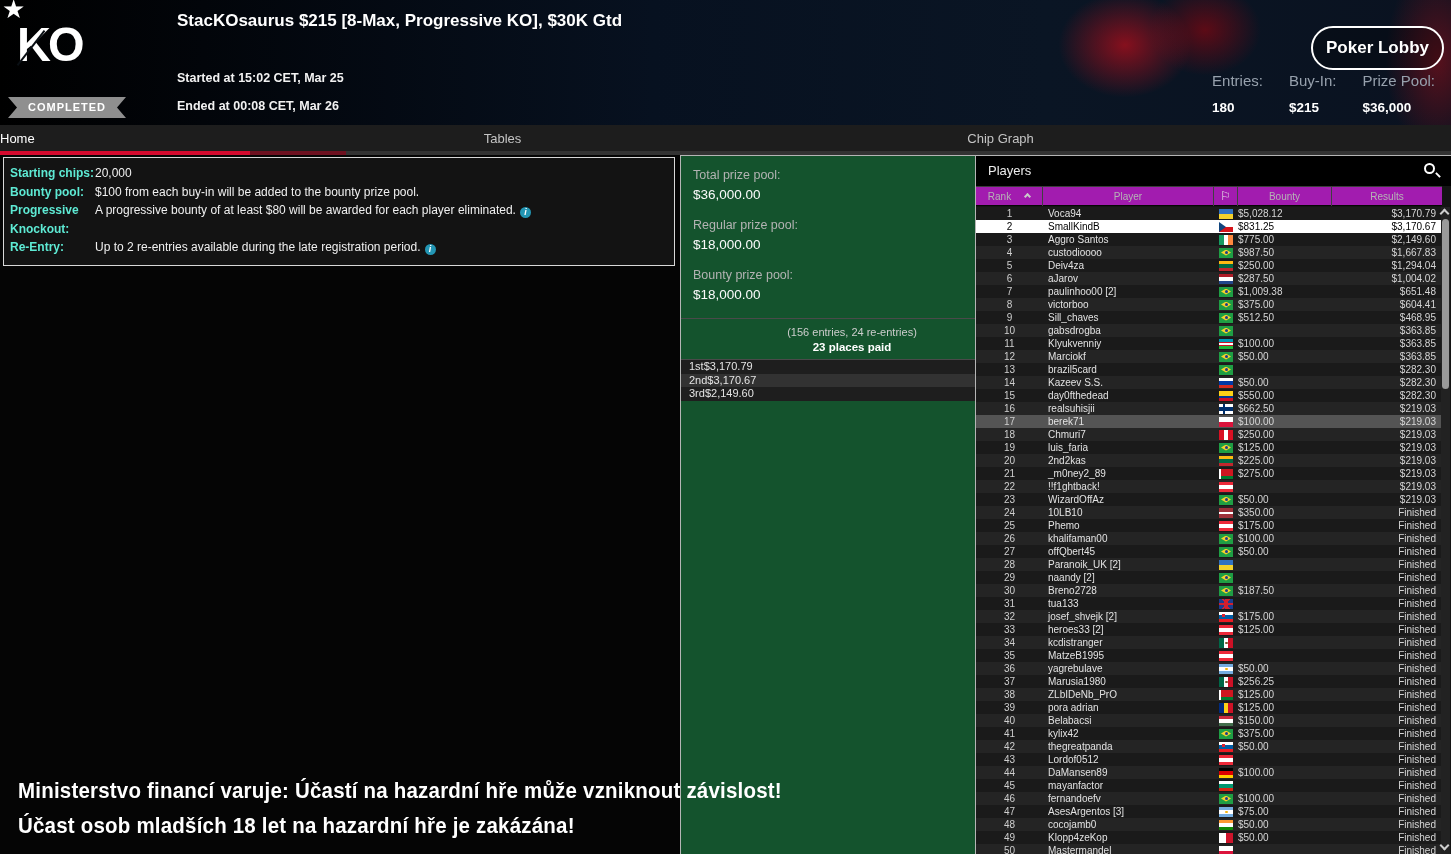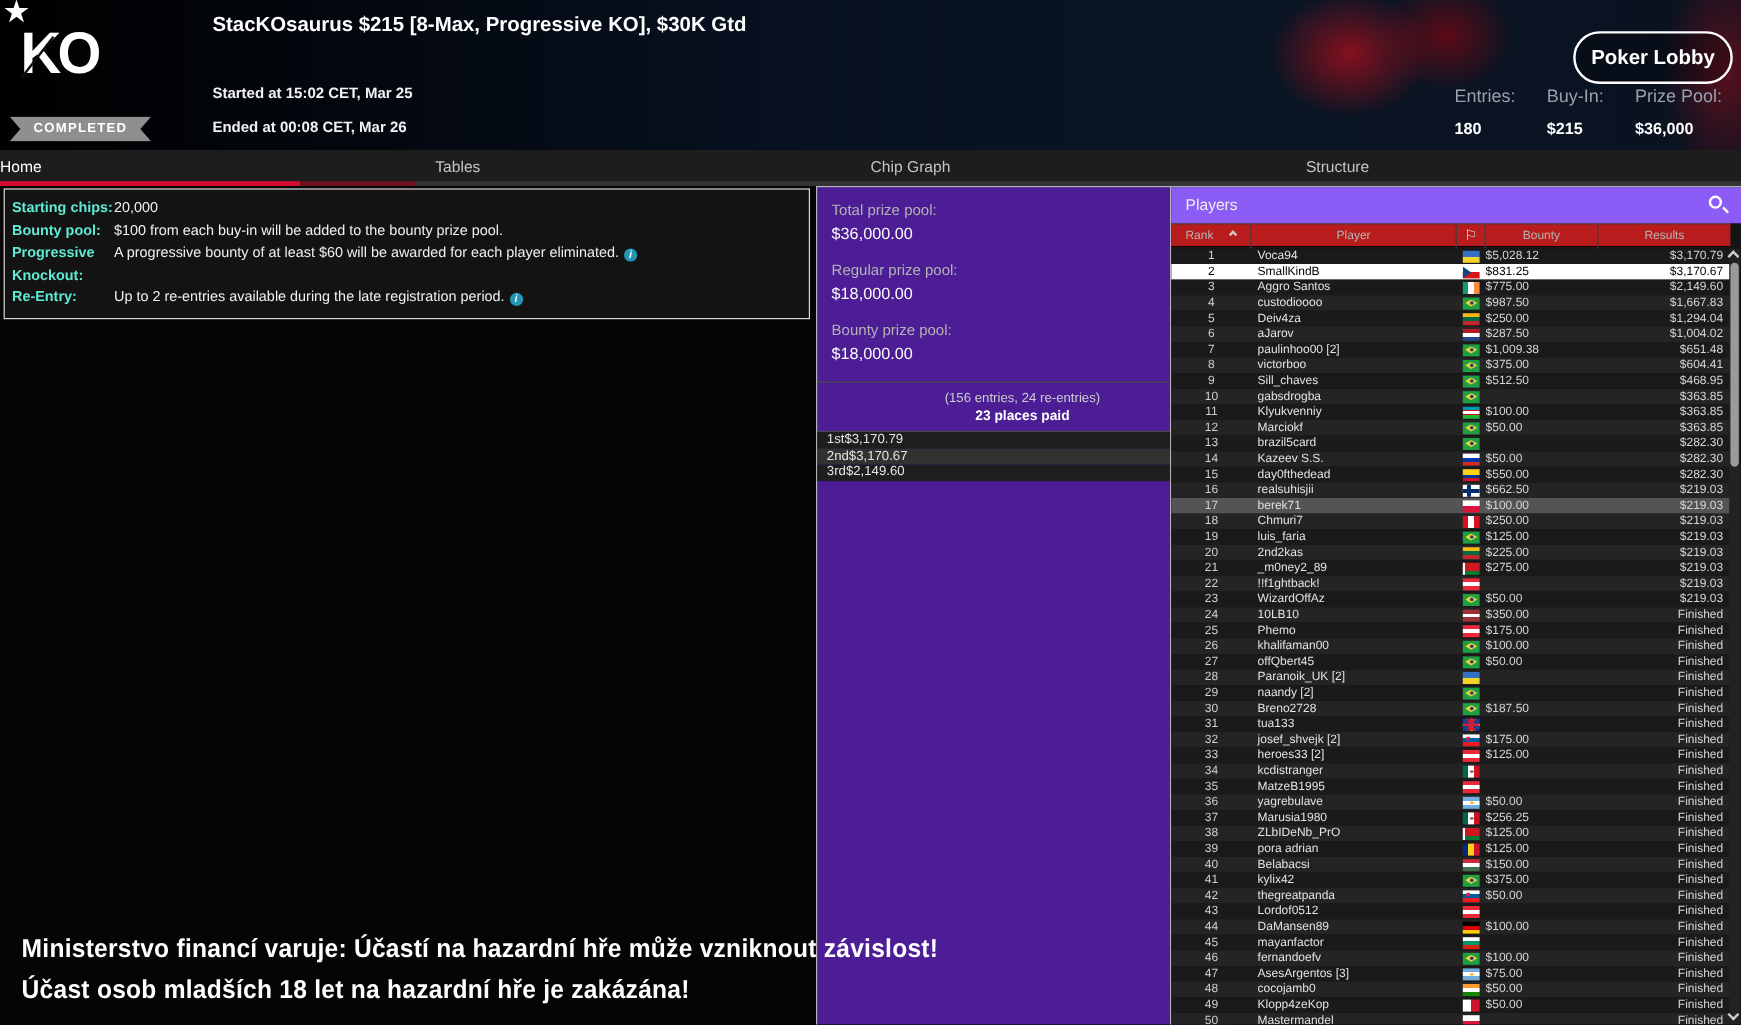--- a/index.html
+++ b/index.html
@@ -46,48 +46,48 @@
   .info-box { position:absolute; left:3px; top:2px; width:672px; min-height:100px; background:#131313;
     border:1px solid #d8d8d8; padding:6px 8px 8px 6px; display:grid; grid-template-columns:85px 1fr;
     font-size:12px; line-height:18.5px; align-content:start; }
   .info-box .lbl { color:#5eead4;font-weight:bold; }
   .info-box .val { color:#f0f0f0; }
   .info-dot { display:inline-block; width:11px; height:11px; border-radius:50%; background:#2396b4;
     color:#fff; font-size:9px; font-style:italic; font-weight:bold; text-align:center; line-height:11px;
     margin-left:4px; vertical-align:-1px; }
 
   
-  .prize-panel { position:absolute; left:680px; top:0; width:344px; height:699px; background:#4c1d95;
+  .prize-panel { position:absolute; left:680px; top:0; width:344px; height:699px; background:#14532d;
     border-left:1px solid #b5b5b5; border-right:1px solid #b5b5b5; border-top:1px solid #b5b5b5; }
   .pools { padding:12px 12px 0 12px; }
   .pool { margin-bottom:16px; }
   .pool .lbl { font-size:12.5px; color:#b3b3b3; }
   .pool .val { font-size:13.5px; color:#fbfbfb; margin-top:5px; }
   .p-div { border-top:1px solid #4a4a4a; }
   .entries-line { text-align:center; font-size:11px; color:#cdcdcd; margin-top:7px; }
   .places-paid { text-align:center; font-size:11.5px; font-weight:bold; color:#fff; margin:3px 0 6px; }
   .payout-row { display:flex; height:13.5px; line-height:13.5px;
     font-size:11px; color:#e4e4e4; padding:0 8px; }
   .payout-row:nth-child(odd) { background:#1e1e1e; }
   .payout-row:nth-child(even) { background:#323232; }
   .chev { display:inline-block; width:7px; height:7px; border-right:2px solid #a9a9a9; border-bottom:2px solid #a9a9a9; }
   .chev.down { transform:rotate(45deg); }
   .chev.up { transform:rotate(-135deg); }
   .payout-more { text-align:right; padding:3px 14px 0 0; }
 
   
   .players-panel { position:absolute; left:975px; top:0; width:476px; height:699px; background:#141414;
     border-left:1px solid #b5b5b5; border-top:1px solid #b5b5b5; }
-  .pl-titlebar { position:relative; height:30px; background:#8b5cf6; }
+  .pl-titlebar { position:relative; height:30px; background:#000000; }
   .pl-title { position:absolute; left:12px; top:7px; font-size:13px; color:#ededed; }
   .search-icon { position:absolute; right:10px; top:6px; width:18px; height:18px; cursor:pointer; }
   .search-icon .lens { position:absolute; left:1px; top:1px; width:11px; height:11px; border:2px solid #fff; border-radius:50%; }
   .search-icon .handle { position:absolute; left:12px; top:12px; width:6px; height:2px; background:#fff; transform:rotate(45deg); }
   .pl-header { display:grid; grid-template-columns:67px 171px 24px 94px 110px; height:20px; line-height:19px;
-    background:#b91c1c; border-top:1px solid #3c3c3c; border-bottom:1px solid #060606;
+    background:#a21caf; border-top:1px solid #3c3c3c; border-bottom:1px solid #060606;
     font-size:10px; color:#b5b5b5; width:466px; }
   .pl-header > div { text-align:center; border-right:1px solid #404040; position:relative; }
   .pl-header > div:last-child { border-right:none; }
   .sort-caret { display:inline-block; width:5px; height:5px; border-top:2px solid #c9c9c9; border-left:2px solid #c9c9c9;
     transform:rotate(45deg); margin-left:14px; vertical-align:1px; }
   .flag-glyph { font-size:12px; color:#e8e8e8; }
   .pl-body { position:absolute; left:0; top:51px; width:466px; bottom:0; overflow:hidden; }
   .prow { display:grid; grid-template-columns:67px 171px 24px 94px 110px; height:13px; line-height:13px; font-size:10px; }
   .prow.odd { background:#1a1a1a; }
   .prow.even { background:#242424; }
@@ -180,32 +180,31 @@
         <div class="lbl">Prize Pool:</div>
         <div class="val">$36,000</div>
       </div>
     </div>
   </header>
 
   <nav class="tabs">
     <div class="tab active">Home</div>
     <div class="tab">Tables</div>
     <div class="tab">Chip Graph</div>
-    <div class="tab">Structure</div>
   </nav>
 
   <main class="main">
 
     <section class="info-box">
       <div class="lbl">Starting chips:</div>
       <div class="val">20,000</div>
       <div class="lbl">Bounty pool:</div>
       <div class="val">$100 from each buy-in will be added to the bounty prize pool.</div>
       <div class="lbl">Progressive Knockout:</div>
-      <div class="val"><span>A progressive bounty of at least $60 will be awarded for each player eliminated.</span><span class="info-dot">i</span></div>
+      <div class="val"><span>A progressive bounty of at least $80 will be awarded for each player eliminated.</span><span class="info-dot">i</span></div>
       <div class="lbl">Re-Entry:</div>
       <div class="val"><span>Up to 2 re-entries available during the late registration period.</span><span class="info-dot">i</span></div>
     </section>
 
     <section class="prize-panel">
       <div class="pools">
         <div class="pool">
           <div class="lbl">Total prize pool:</div>
           <div class="val">$36,000.00</div>
         </div>

